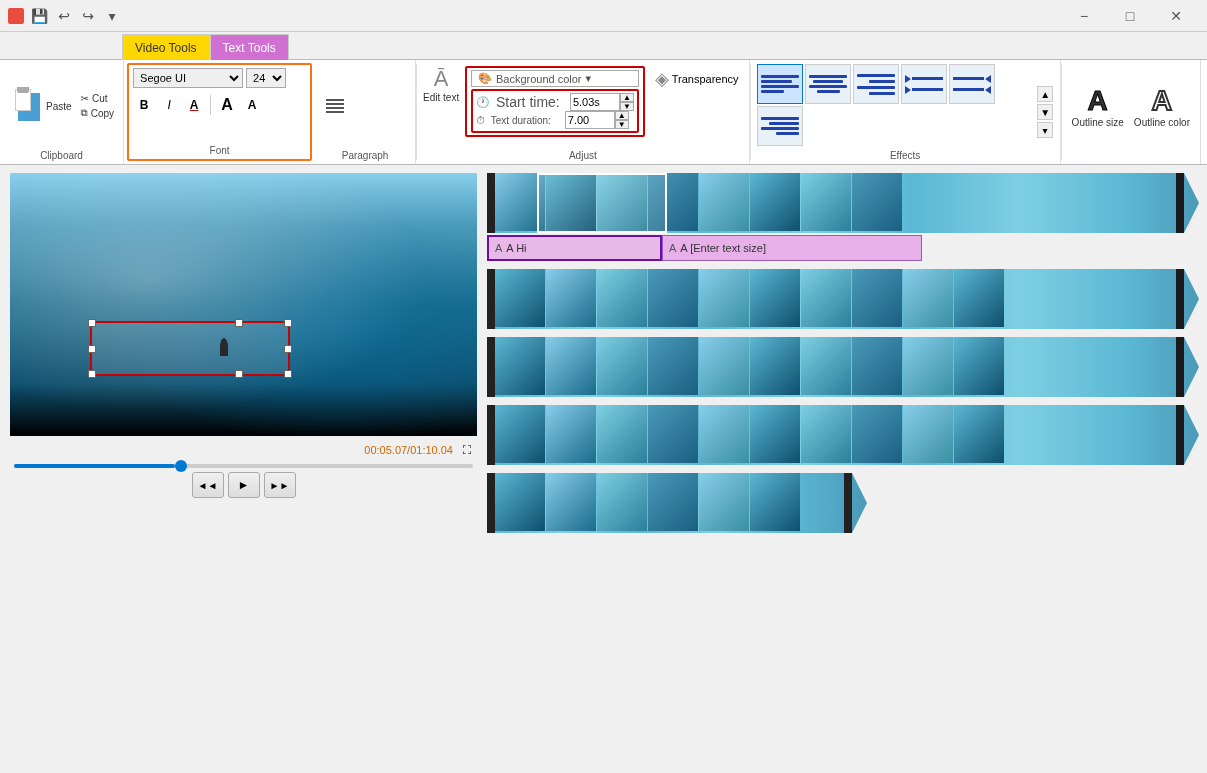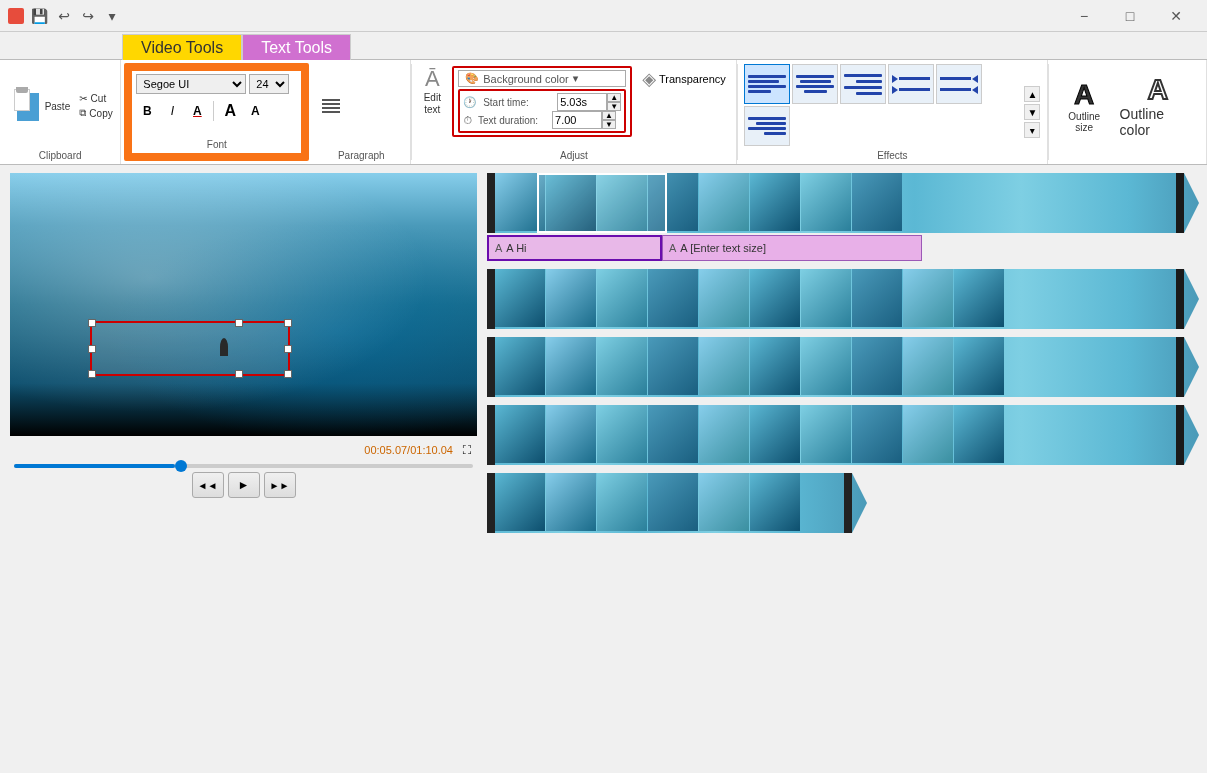--- a/index.html
+++ b/index.html
@@ -16,22 +16,22 @@
       border-bottom: 1px solid #ccc;
     }
     .titlebar-left { display: flex; align-items: center; gap: 6px; }
     .titlebar-icon { width: 16px; height: 16px; background: #e74c3c; border-radius: 2px; }
     .titlebar-quickaccess { display: flex; gap: 4px; align-items: center; }
     .qa-btn { width: 20px; height: 20px; display: flex; align-items: center; justify-content: center; cursor: pointer; font-size: 14px; color: #555; }
     .titlebar-title { font-size: 12px; color: #333; flex: 1; text-align: center; }
     .titlebar-controls { display: flex; gap: 0; }
     .tc-btn { width: 46px; height: 32px; display: flex; align-items: center; justify-content: center; cursor: pointer; font-size: 14px; color: #555; }
     .rtab {
-      padding: 4px 18px;
-      font-size: 16px;
+      padding: 4px 12px;
+      font-size: 12px;
       cursor: pointer;
       height: 26px;
       display: flex;
       align-items: center;
       border: 1px solid transparent;
       border-bottom: none;
       margin-bottom: -1px;
     }
     .rtab.active-file { background: #cc3333; color: white; border-color: #cc3333; }
     .rtab.active { background: white; border-color: #bbb; }
@@ -295,21 +295,21 @@
         </div>
         <div class="small-btn">
           <span>⧉</span>
           <span>Copy</span>
         </div>
       </div>
     </div>
     <div class="ribbon-group-label">Clipboard</div>
   </div>
 
-  <div class="ribbon-group" style="min-width:185px; border:8px solid #f97316; margin:3px 3px; border-radius:2px; padding:3px 4px 14px 4px; position:relative;">
+  <div class="ribbon-group" style="min-width:185px; border:2px solid #f97316; margin:3px 3px; border-radius:2px; padding:3px 4px 14px 4px; position:relative;">
     <div style="display:flex;flex-direction:column;gap:3px;width:100%;">
       <div class="font-row1">
         <select class="font-select">
           <option>Segoe UI</option>
         </select>
         <select class="font-size-select">
           <option>24</option>
         </select>
       </div>
       <div class="font-row2">
@@ -370,21 +370,21 @@
           <div style="border:2px solid #cc0000;border-radius:2px;padding:2px 4px;">
             <div class="bg-color-btn">
               <span>🎨</span>
               <span>Background color</span>
               <span>▾</span>
             </div>
 
             <div style="border:2px solid #cc0000;border-radius:2px;padding:2px 3px;margin-top:2px;">
               <div class="adj-row">
                 <span style="font-size:11px;color:#666;margin-right:2px;">🕐</span>
-                <span class="adj-label" style="font-size:10px;width:70px;text-align:left;">Start time:</span>
+                <span class="adj-label" style="font-size:14px;width:70px;text-align:left;">Start time:</span>
                 <div class="spin-wrapper">
                   <input type="text" class="adj-input" value="5.03s" style="width: 50px;">
                   <div class="spin-btns">
                     <div class="spin-btn">▲</div>
                     <div class="spin-btn">▼</div>
                   </div>
                 </div>
               </div>
               <div class="adj-row">
                 <span style="font-size:11px;color:#666;margin-right:2px;">⏱</span>
@@ -490,21 +490,21 @@
 
   <div class="ribbon-group" style="min-width:100px;">
     <div class="ribbon-group-content">
       <div class="outline-btn">
         <div class="outline-icon" style="font-size:28px;font-weight:900;color:#333;-webkit-text-stroke:1px black;">A</div>
         <span style="font-size:10px;text-align:center;">Outline
 size</span>
       </div>
       <div class="outline-btn">
         <div class="outline-icon" style="font-size:28px;color:white;-webkit-text-stroke:2px #333;font-weight:900;">A</div>
-        <span style="font-size:14px;text-align:left;">Outline
+        <span style="font-size:10px;text-align:right;">Outline
 color</span>
       </div>
     </div>
   </div>
 
 </div>
 
 <div class="main-area">
 
   <div class="preview-panel">

